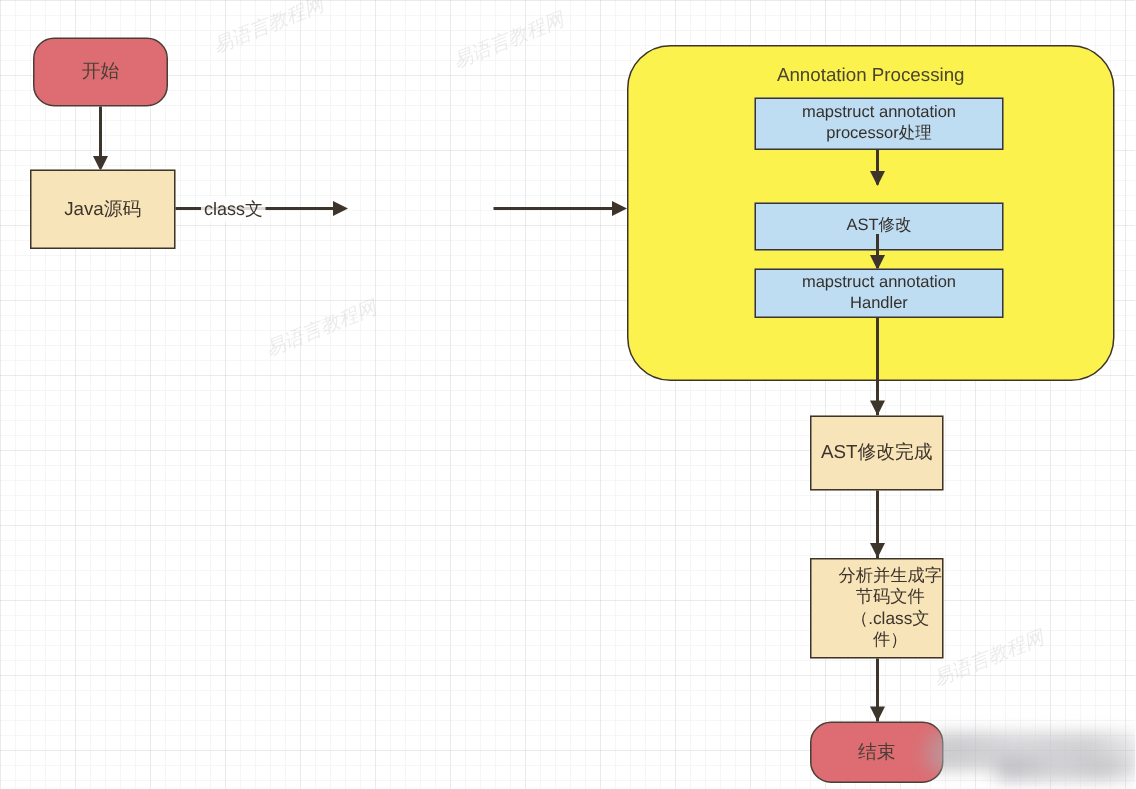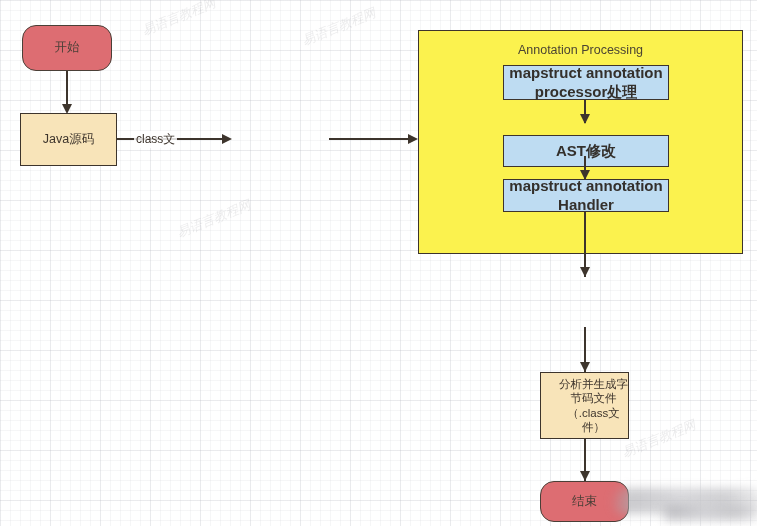--- a/index.html
+++ b/index.html
@@ -42,23 +42,22 @@
   }
   .proc {
     background: #f8e4b9;
     border: 1.7px solid #3d342c;
     font-size: 12.5px;
     color: #3d342c;
   }
   .sub {
     background: #bedcf2;
     border: 1.7px solid #3d342c;
-    font-size: 15px;
+    font-size: 11px;
     color: #34302c;
-    font-weight: bold;
   }
   .group-box {
     position: absolute;
     box-sizing: border-box;
     background: #fbf24e;
     border: 1.8px solid #3d342c;
   }
   .group-title {
     position: absolute;
     left: 0; right: 0;
@@ -138,21 +137,21 @@
   </div>
 
   <div class="edge edge-h" style="left:117px; top:138px; width:111px;"></div>
   <div class="arrow-right" style="left:222px; top:133.5px;"></div>
   <div class="edge-label" style="left:134px; top:131px;">class文</div>
 
 
   <div class="edge edge-h" style="left:329px; top:138px; width:86px;"></div>
   <div class="arrow-right" style="left:408px; top:133.5px;"></div>
 
-  <div class="group-box" style="left:418px; top:30px; width:325px; height:224px;">
+  <div class="group-box" style="left:418px; top:30px; width:325px; height:224px;border-radius:29px;">
     <div class="group-title" style="top:12px;">Annotation Processing</div>
   </div>
 
   <div class="node sub" style="left:503px; top:65px; width:166px; height:35px;">
     <span>mapstruct annotation
 processor处理</span>
   </div>
 
   <div class="edge edge-v" style="left:584px; top:100px; height:23px;"></div>
   <div class="arrow-down" style="left:579.5px; top:114px;"></div>
@@ -165,20 +164,23 @@
   <div class="arrow-down" style="left:579.5px; top:170px;"></div>
 
   <div class="node sub" style="left:503px; top:179px; width:166px; height:33px;">
     <span>mapstruct annotation
 Handler</span>
   </div>
 
   <div class="edge edge-v" style="left:584px; top:212px; height:65px;"></div>
   <div class="arrow-down" style="left:579.5px; top:267px;"></div>
 
+  <div class="node proc" style="left:540px; top:277px; width:89px; height:50px;">
+    <span>AST修改完成</span>
+  </div>
 
   <div class="edge edge-v" style="left:584px; top:327px; height:45px;"></div>
   <div class="arrow-down" style="left:579.5px; top:362px;"></div>
 
   <div class="node proc" style="left:540px; top:372px; width:89px; height:67px; font-size:11.5px;justify-content:flex-end;">
     <span>分析并生成字
 节码文件
 （.class文
 件）</span>
   </div>

